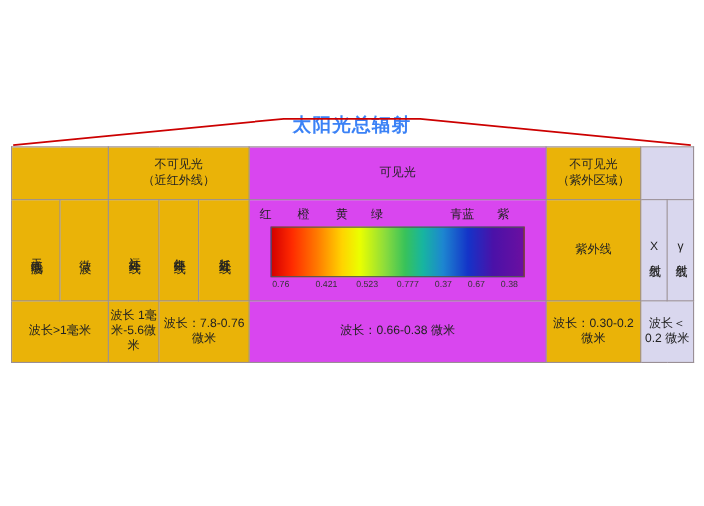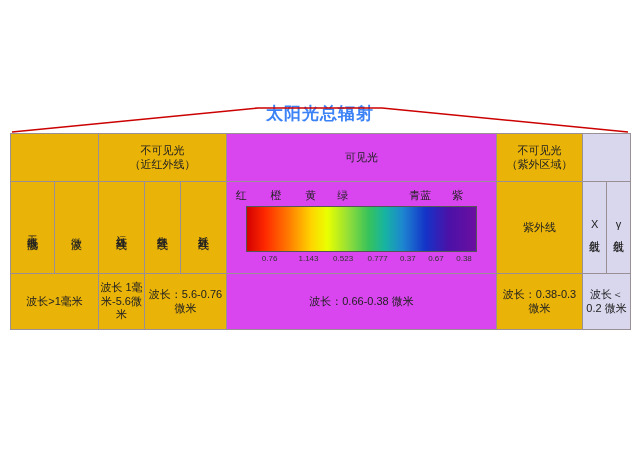--- a/index.html
+++ b/index.html
@@ -86,21 +86,21 @@
       #38c25a 53%,
       #17b5a0 60%,
       #1d86d0 68%,
       #1433c8 78%,
       #4b11a8 88%,
       #6b0fa0 100%);
   }
   .ticks{
     position:relative;
     height:14px;
-    margin:2px 18px 0 33px;
+    margin:2px 18px 0 18px;
   }
   .ticks span{
     position:absolute;
     font-size:8px;
     color:#333;
     transform:translateX(-50%);
     white-space:nowrap;
   }
 </style>
 </head>
@@ -165,21 +165,21 @@
             <span style="left:5%">红</span>
             <span style="left:18%">橙</span>
             <span style="left:31%">黄</span>
             <span style="left:43%">绿</span>
             <span style="left:72%">青蓝</span>
             <span style="left:86%">紫</span>
           </div>
           <div class="bar"></div>
           <div class="ticks">
             <span style="left:4%">0.76</span>
-            <span style="left:22%">1.143</span>
+            <span style="left:22%">0.421</span>
             <span style="left:38%">0.523</span>
             <span style="left:54%">0.777</span>
             <span style="left:68%">0.37</span>
             <span style="left:81%">0.67</span>
             <span style="left:94%">0.38</span>
           </div>
         </div>
       </td>
 
       <td class="pink">
@@ -189,21 +189,21 @@
         <span class="vert">X射线</span>
       </td>
       <td class="lav">
         <span class="vert">γ射线</span>
       </td>
     </tr>
 
     <tr class="r3">
       <td class="pink" colspan="2">波长&gt;1毫米</td>
       <td class="pink">波长 1毫米-5.6微米</td>
-      <td class="pink" colspan="2">波长：5.6-0.76微米</td>
+      <td class="pink" colspan="2">波长：7.8-0.76微米</td>
       <td class="white">波长：0.66-0.38 微米</td>
-      <td class="pink">波长：0.38-0.3 微米</td>
+      <td class="pink">波长：0.30-0.2 微米</td>
       <td class="lav" colspan="2">波长＜0.2 微米</td>
     </tr>
   </tbody>
     </table>
 
 </div>
 
 </body></html>

